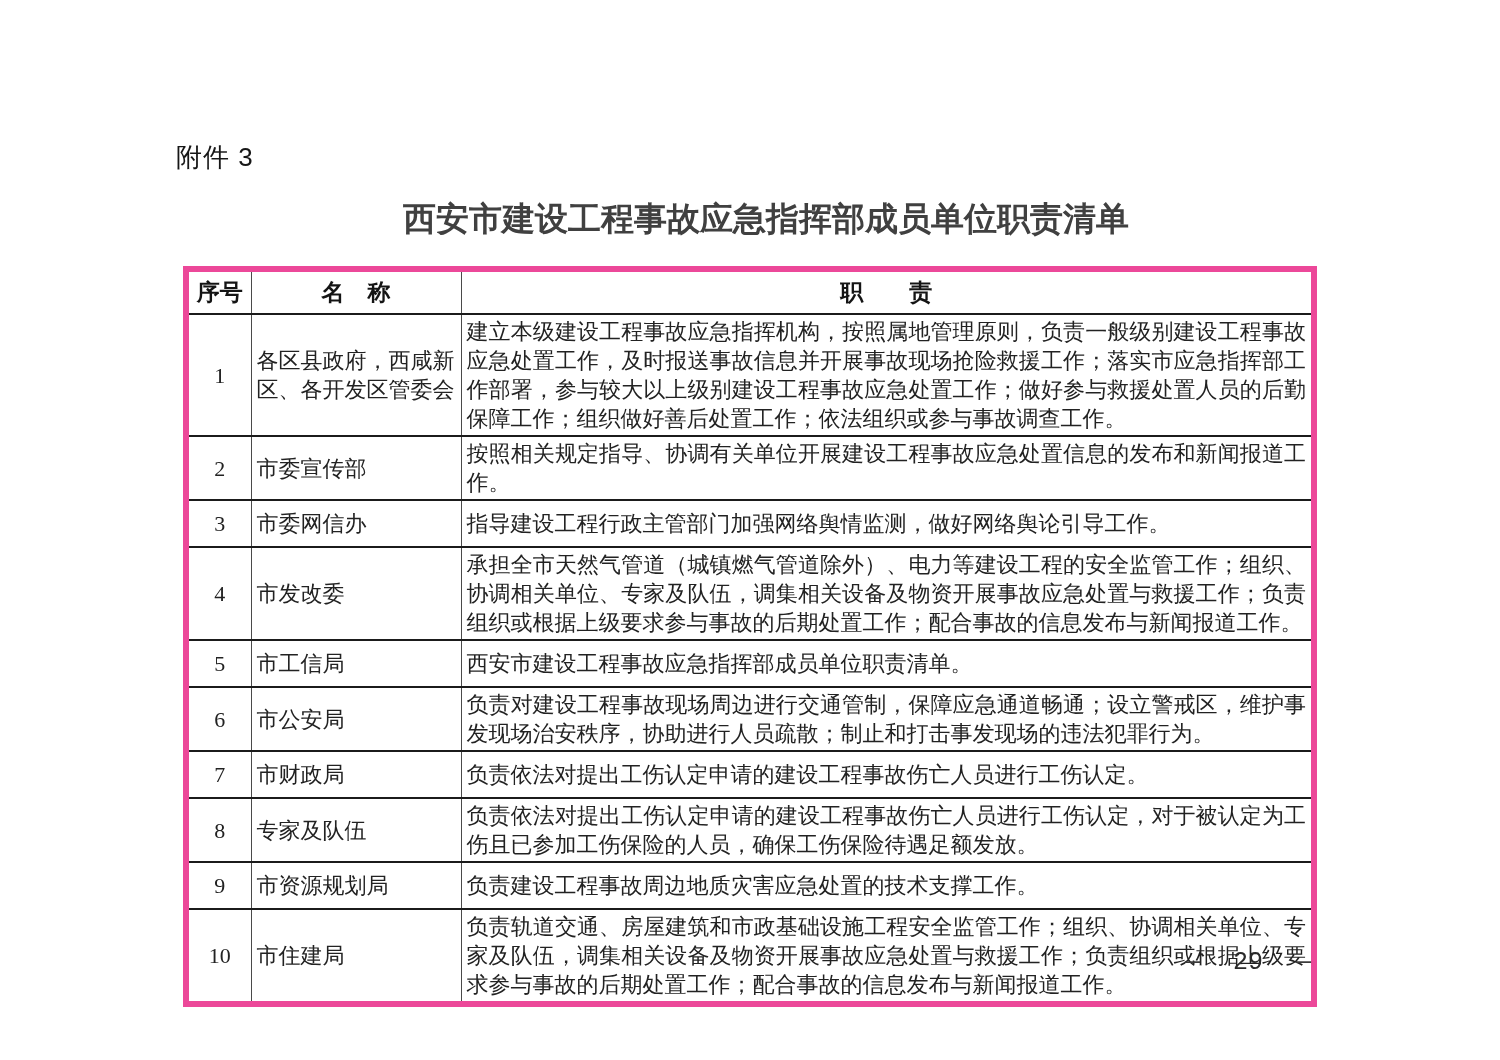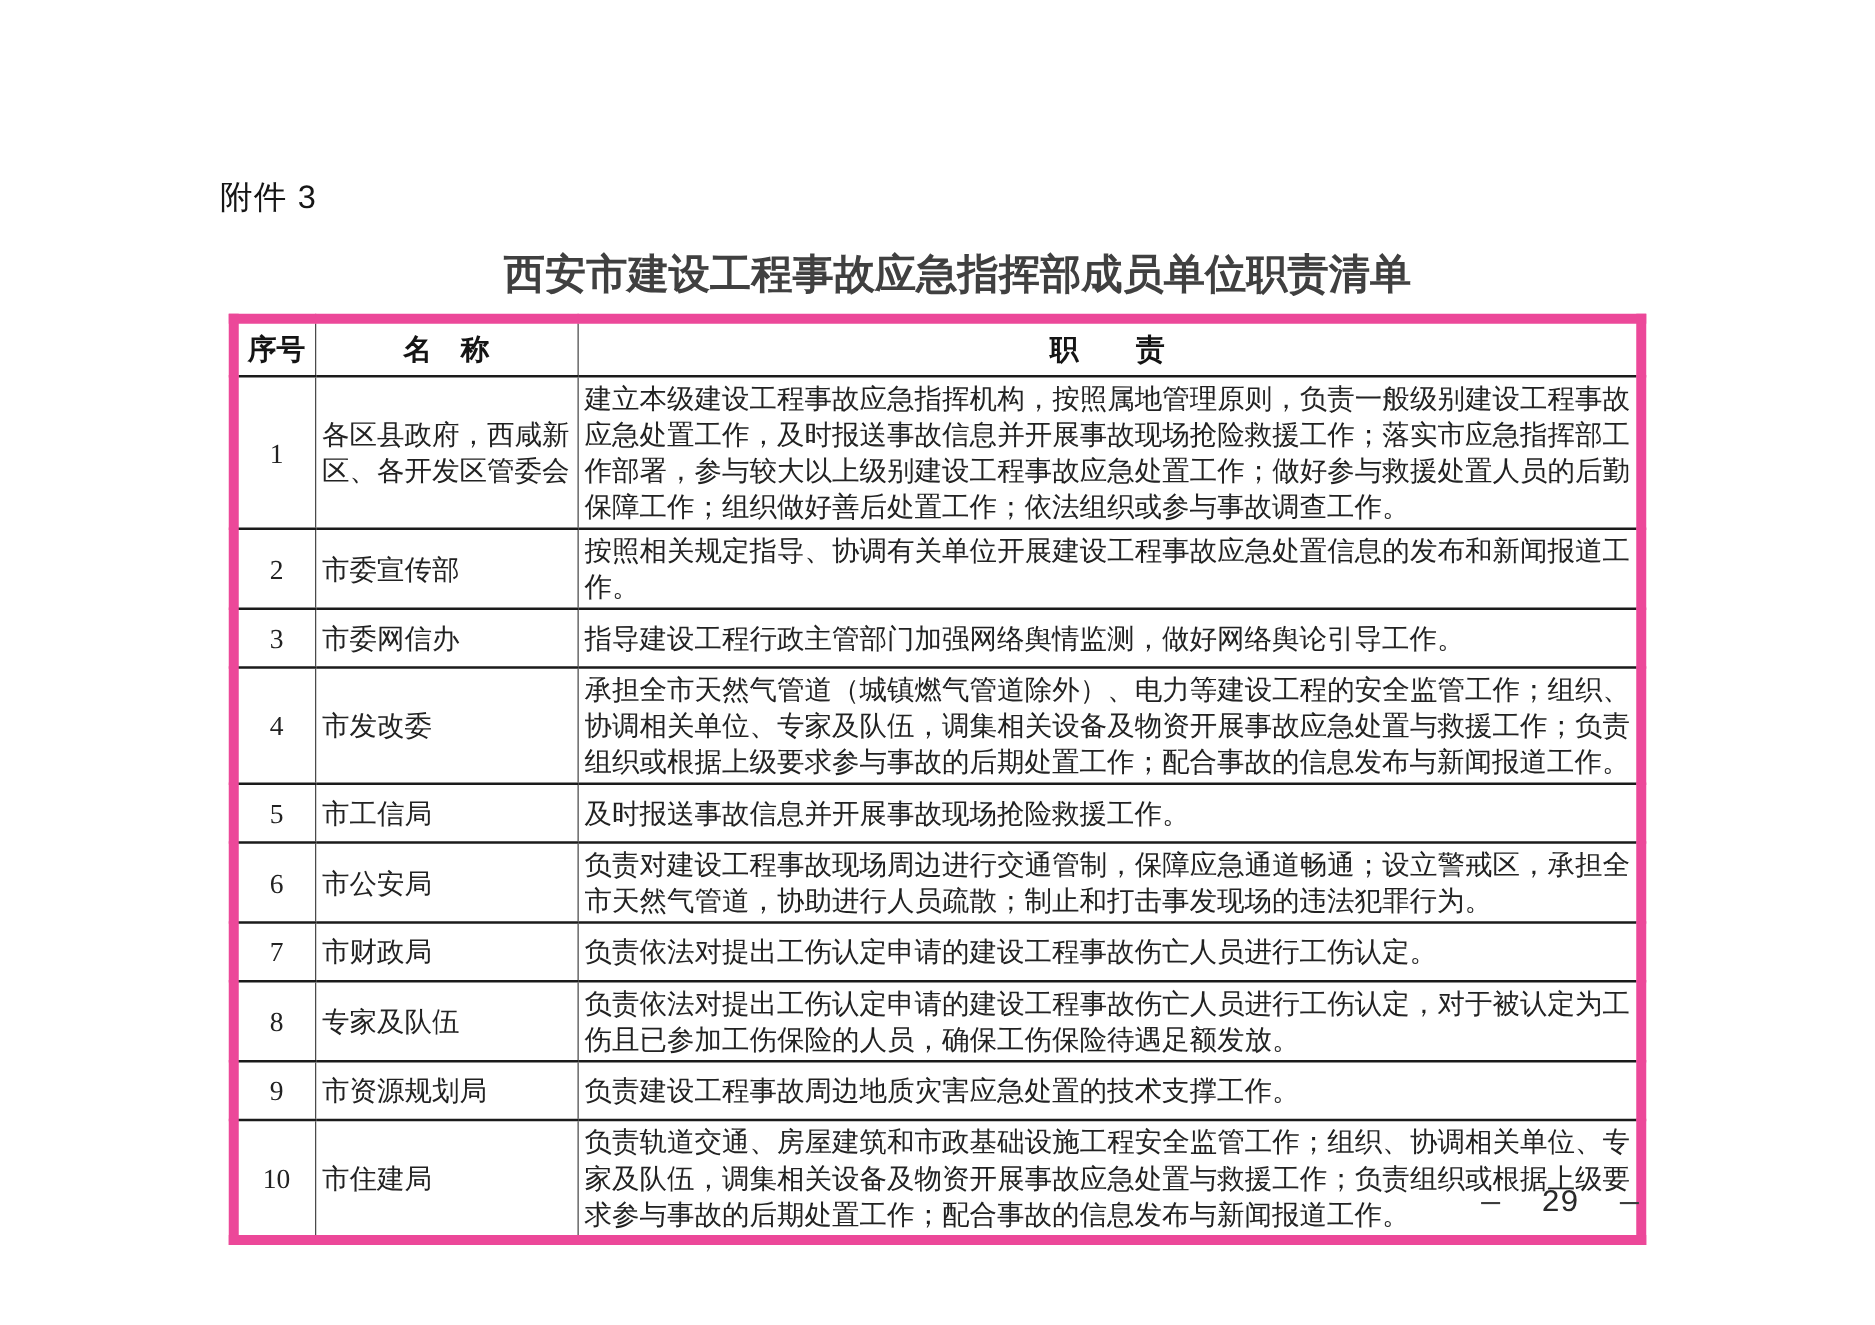--- a/index.html
+++ b/index.html
@@ -34,25 +34,25 @@
     width: 100%;
     text-align: center;
     font-size: 33px;
     font-weight: bold;
     letter-spacing: 0px;
     color: #404040;
   }
   table.duties {
     position: absolute;
     left: 183px;
-    top: 251px;
+    top: 266px;
     width: 1134px;
     border-collapse: collapse;
     table-layout: fixed;
-    border: 8px solid #ec4899;
+    border: 6px solid #ec4899;
     font-size: 22px;
     line-height: 29px;
     color: #222222;
   }
   table.duties col.c-no   { width: 65px; }
   table.duties col.c-name { width: 210px; }
   table.duties th {
     border: 1px solid #4a4a4a;
     border-top: 2px solid #1b1b1b;
     border-bottom: 2px solid #1b1b1b;
@@ -139,26 +139,26 @@
         <td class="cell-duty">指导建设工程行政主管部门加强网络舆情监测，做好网络舆论引导工作。</td>
       </tr>
       <tr>
         <td class="cell-no">4</td>
         <td class="cell-name">市发改委</td>
         <td class="cell-duty">承担全市天然气管道（城镇燃气管道除外）、电力等建设工程的安全监管工作；组织、协调相关单位、专家及队伍，调集相关设备及物资开展事故应急处置与救援工作；负责组织或根据上级要求参与事故的后期处置工作；配合事故的信息发布与新闻报道工作。</td>
       </tr>
       <tr>
         <td class="cell-no">5</td>
         <td class="cell-name">市工信局</td>
-        <td class="cell-duty">及时报送事故信息并开展事故现场抢险救援工作。</td>
+        <td class="cell-duty">西安市建设工程事故应急指挥部成员单位职责清单。</td>
       </tr>
       <tr>
         <td class="cell-no">6</td>
         <td class="cell-name">市公安局</td>
-        <td class="cell-duty">负责对建设工程事故现场周边进行交通管制，保障应急通道畅通；设立警戒区，承担全市天然气管道，协助进行人员疏散；制止和打击事发现场的违法犯罪行为。</td>
+        <td class="cell-duty">负责对建设工程事故现场周边进行交通管制，保障应急通道畅通；设立警戒区，维护事发现场治安秩序，协助进行人员疏散；制止和打击事发现场的违法犯罪行为。</td>
       </tr>
       <tr>
         <td class="cell-no">7</td>
         <td class="cell-name">市财政局</td>
         <td class="cell-duty">负责依法对提出工伤认定申请的建设工程事故伤亡人员进行工伤认定。</td>
       </tr>
       <tr>
         <td class="cell-no">8</td>
         <td class="cell-name">专家及队伍</td>
         <td class="cell-duty">负责依法对提出工伤认定申请的建设工程事故伤亡人员进行工伤认定，对于被认定为工伤且已参加工伤保险的人员，确保工伤保险待遇足额发放。</td>

